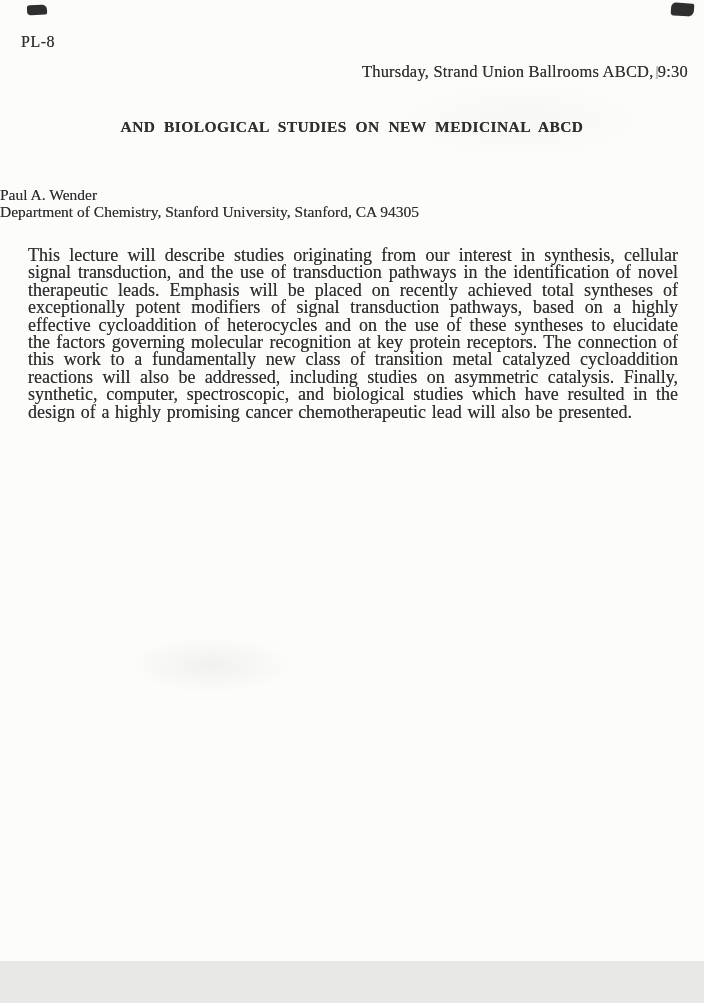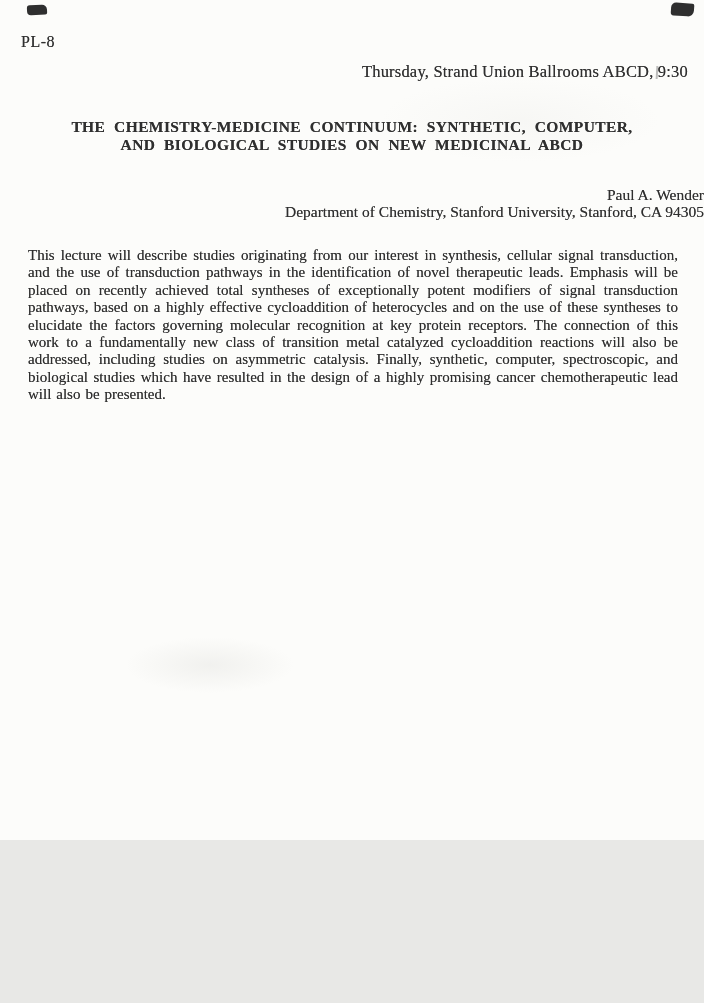--- a/index.html
+++ b/index.html
@@ -3,21 +3,21 @@
 <meta charset="utf-8">
 <style>
   html, body {
     margin: 0;
     padding: 0;
     background: #e8e8e6;
   }
   .page {
     position: relative;
     width: 704px;
-    height: 840px;
+    height: 961px;
     margin: 0 auto;
     background:
       radial-gradient(ellipse 120px 40px at 210px 665px, rgba(190,190,185,0.18), rgba(0,0,0,0) 70%),
       radial-gradient(ellipse 200px 60px at 520px 120px, rgba(210,210,205,0.12), rgba(0,0,0,0) 70%),
       #fcfcfa;
     overflow: hidden;
     font-family: "Liberation Serif", "DejaVu Serif", serif;
     color: #2f2f2f;
   }
   .ink {
@@ -55,32 +55,32 @@
     letter-spacing: 0.4px;
     word-spacing: 4.5px;
   }
 
   
   .author-block {
     position: absolute;
     left: 0;
     top: 186px;
     width: 704px;
-    text-align: right;
+    text-align: left;
     font-size: 15.5px;
     line-height: 17px;
   }
 
   
   .abstract {
     position: absolute;
     left: 28px;
     top: 247px;
     width: 650px;
-    font-size: 15px;
+    font-size: 18px;
     line-height: 17.4px;
     text-align: justify;
     word-spacing: 1.2px;
   }
 
   
   .scan-mark {
     position: absolute;
     background: #1d1d1d;
     border-radius: 2px;
@@ -108,21 +108,20 @@
   <div class="scan-mark mark-tl"></div>
   <div class="scan-mark mark-tr"></div>
   <div class="scan-mark mark-bl"></div>
   <div class="scan-mark mark-br"></div>
   <div class="tick-artifact"></div>
 
   <div class="hdr-code ink">PL-8</div>
   <div class="hdr-session ink">Thursday, Strand Union Ballrooms ABCD, 9:30</div>
 
   <div class="title-block ink">
-    <div>THE CHEMISTRY-MEDICINE CONTINUUM: SYNTHETIC, COMPUTER,</div>
     <div>AND BIOLOGICAL STUDIES ON NEW MEDICINAL ABCD</div>
   </div>
 
   <div class="author-block ink">
     <div>Paul A. Wender</div>
     <div>Department of Chemistry, Stanford University, Stanford, CA 94305</div>
   </div>
 
   <div class="abstract ink">This lecture will describe studies originating from our interest in synthesis, cellular signal transduction, and the use of transduction pathways in the identification of novel therapeutic leads.  Emphasis will be placed on recently achieved total syntheses of exceptionally potent modifiers of signal transduction pathways, based on a highly effective cycloaddition of heterocycles and on the use of these syntheses to elucidate the factors governing molecular recognition at key protein receptors.  The connection of this work to a fundamentally new class of transition metal catalyzed cycloaddition reactions will also be addressed, including studies on asymmetric catalysis.  Finally, synthetic, computer, spectroscopic, and biological studies which have resulted in the design of a highly promising cancer chemotherapeutic lead will also be presented.</div>
 

